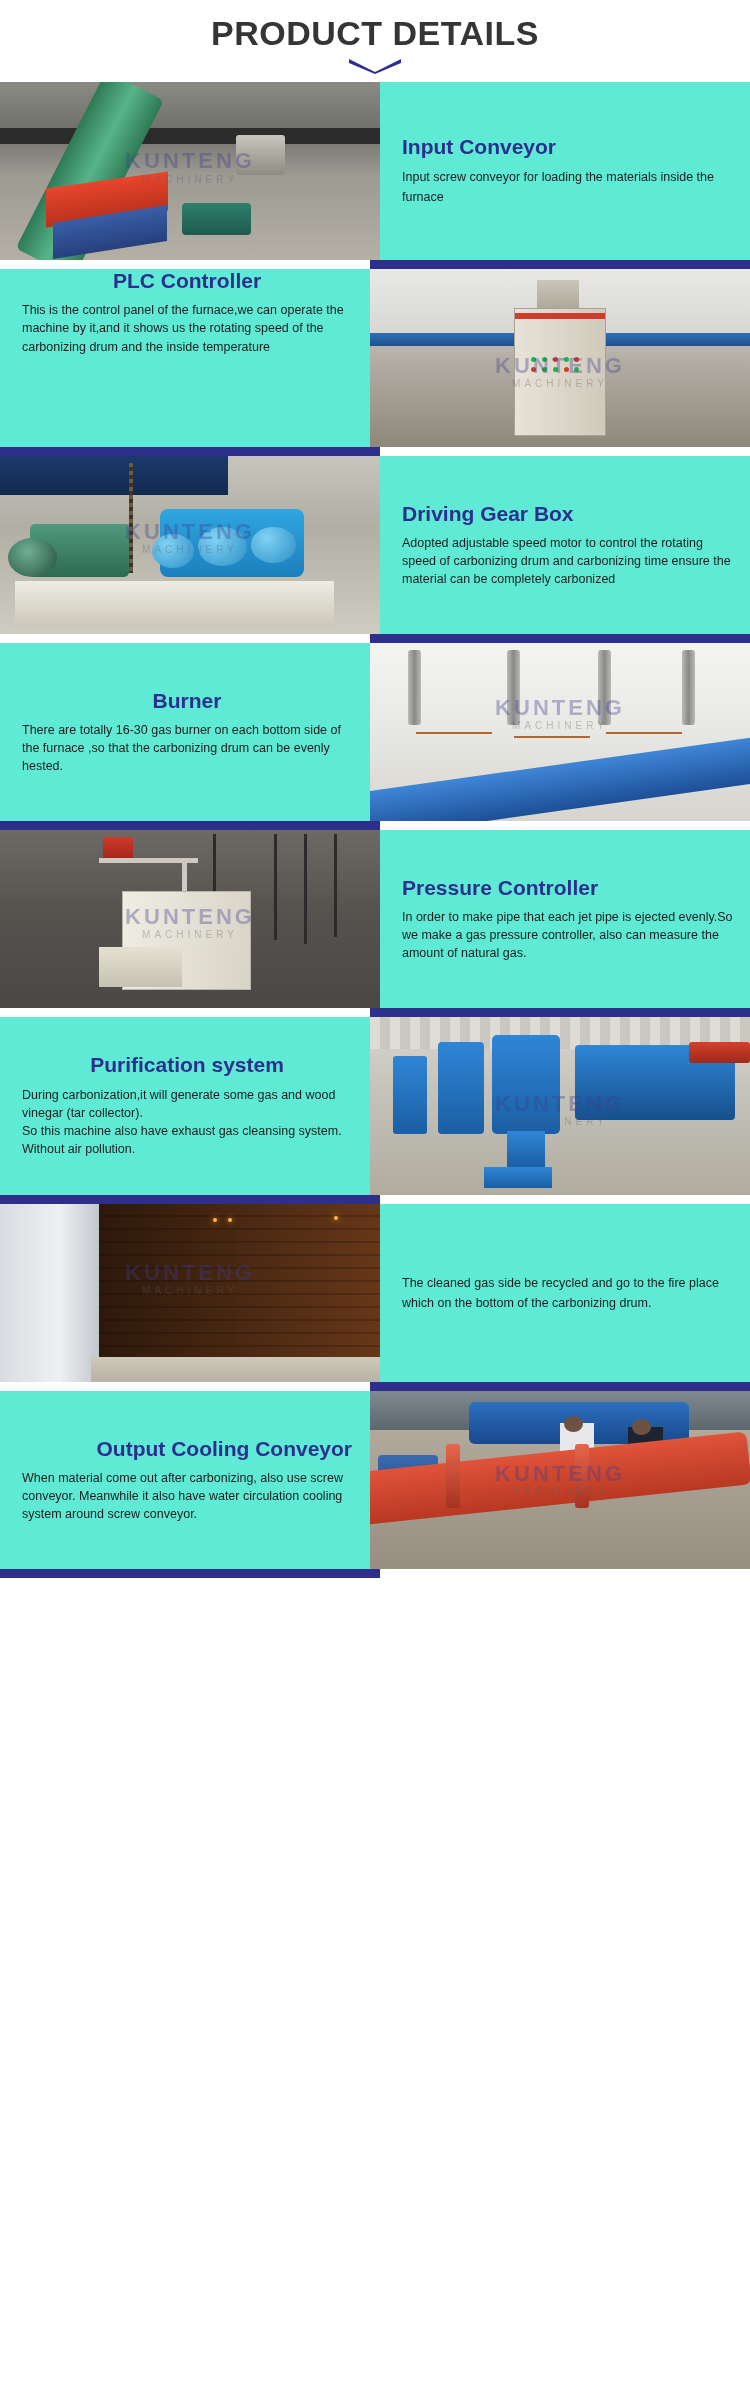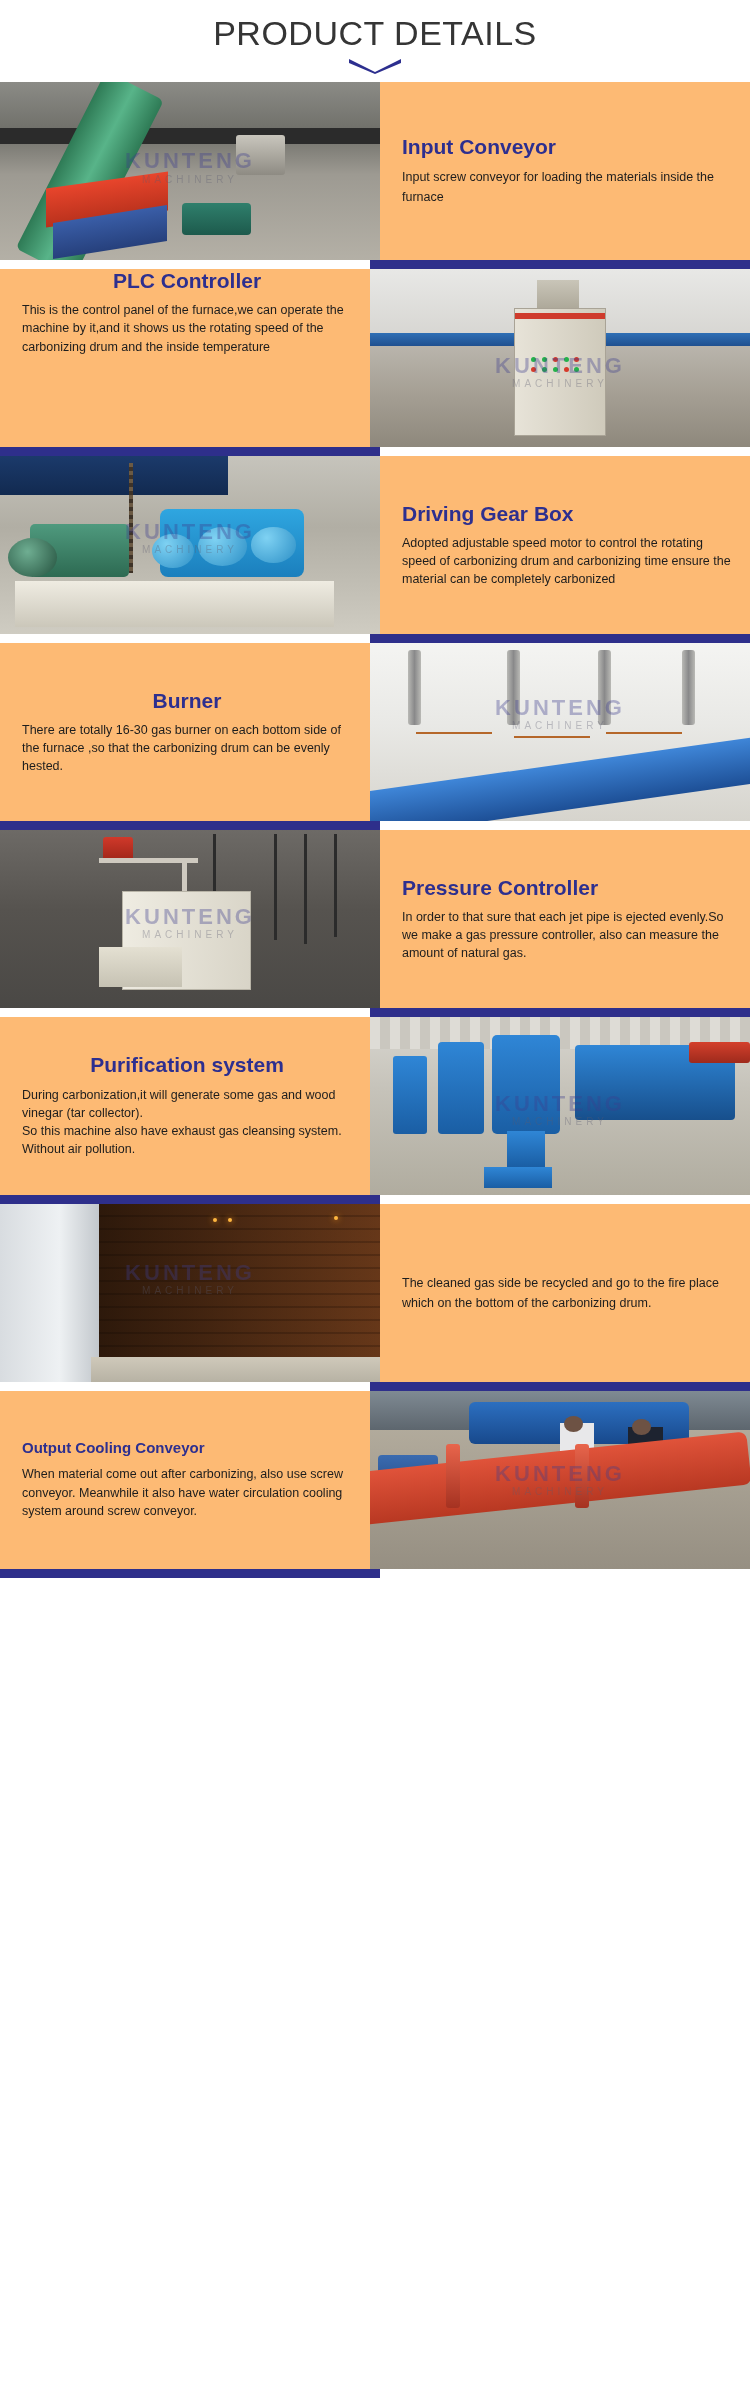--- a/index.html
+++ b/index.html
@@ -15,21 +15,21 @@
 
   
   .page-header {
     width: 750px;
     height: 82px;
     position: relative;
   }
   .page-title {
     text-align: center;
     font-size: 34px;
-    font-weight: normal;
+    font-weight: bold;
     color: #353535;
     letter-spacing: 0.5px;
     padding-top: 16px;
     line-height: 1;
   }
   .chevron-wrap {
     display: flex;
     justify-content: center;
     margin-top: 8px;
   }
@@ -54,21 +54,21 @@
     position: relative;
     overflow: hidden;
     flex: none;
   }
   .textcol {
     width: 370px;
     flex: none;
     position: relative;
     display: flex;
     flex-direction: column;
-    background: #fdba74;
+    background: #5eead4;
   }
   .textcol.align-right  { align-items: flex-end; text-align: left; }
   .textcol.align-left   { align-items: flex-start; text-align: left; }
 
   .textbody {
     padding: 0 18px;
     width: 100%;
   }
   .textcol.align-left .textbody { padding-left: 22px; padding-right: 14px; }
   .textcol.align-right .textbody { padding-left: 22px; padding-right: 18px; }
@@ -375,21 +375,21 @@
         <div class="cab2"></div>
       </div>
       <div class="wm" style="top:52%">
         <span>KUNTENG</span>
         <small>MACHINERY</small>
       </div>
     </div>
     <div class="textcol align-left" style="height:178px;justify-content:center">
       <div class="textbody">
         <div class="sec-heading">Pressure Controller</div>
-        <div class="sec-text tight">In order to that sure that each jet pipe is ejected evenly.So we make a gas pressure controller, also can measure the amount of natural gas.</div>
+        <div class="sec-text tight">In order to make pipe that each jet pipe is ejected evenly.So we make a gas pressure controller, also can measure the amount of natural gas.</div>
       </div>
     </div>
   </div>
   <div class="divider-wrap right">
       <div class="divider-seg"></div>
     </div>
 </div>
 
 <div class="section">
   <div class="row reverse">
@@ -466,21 +466,21 @@
         <div class="flange" style="left:20%"></div>
         <div class="flange" style="left:54%"></div>
       </div>
       <div class="wm" style="top:50%">
         <span>KUNTENG</span>
         <small>MACHINERY</small>
       </div>
     </div>
     <div class="textcol align-right" style="height:178px;justify-content:center">
       <div class="textbody">
-        <div class="sec-heading" style="text-align:left;font-size:15px">Output Cooling Conveyor</div>
+        <div class="sec-heading" style="text-align:right;font-size:21px">Output Cooling Conveyor</div>
         <div class="sec-text tight">When material come out after carbonizing, also use screw conveyor. Meanwhile it also have water circulation cooling system around screw conveyor.</div>
       </div>
     </div>
   </div>
   <div class="divider-wrap left">
       <div class="divider-seg"></div>
     </div>
 </div>
 
 </body></html>

